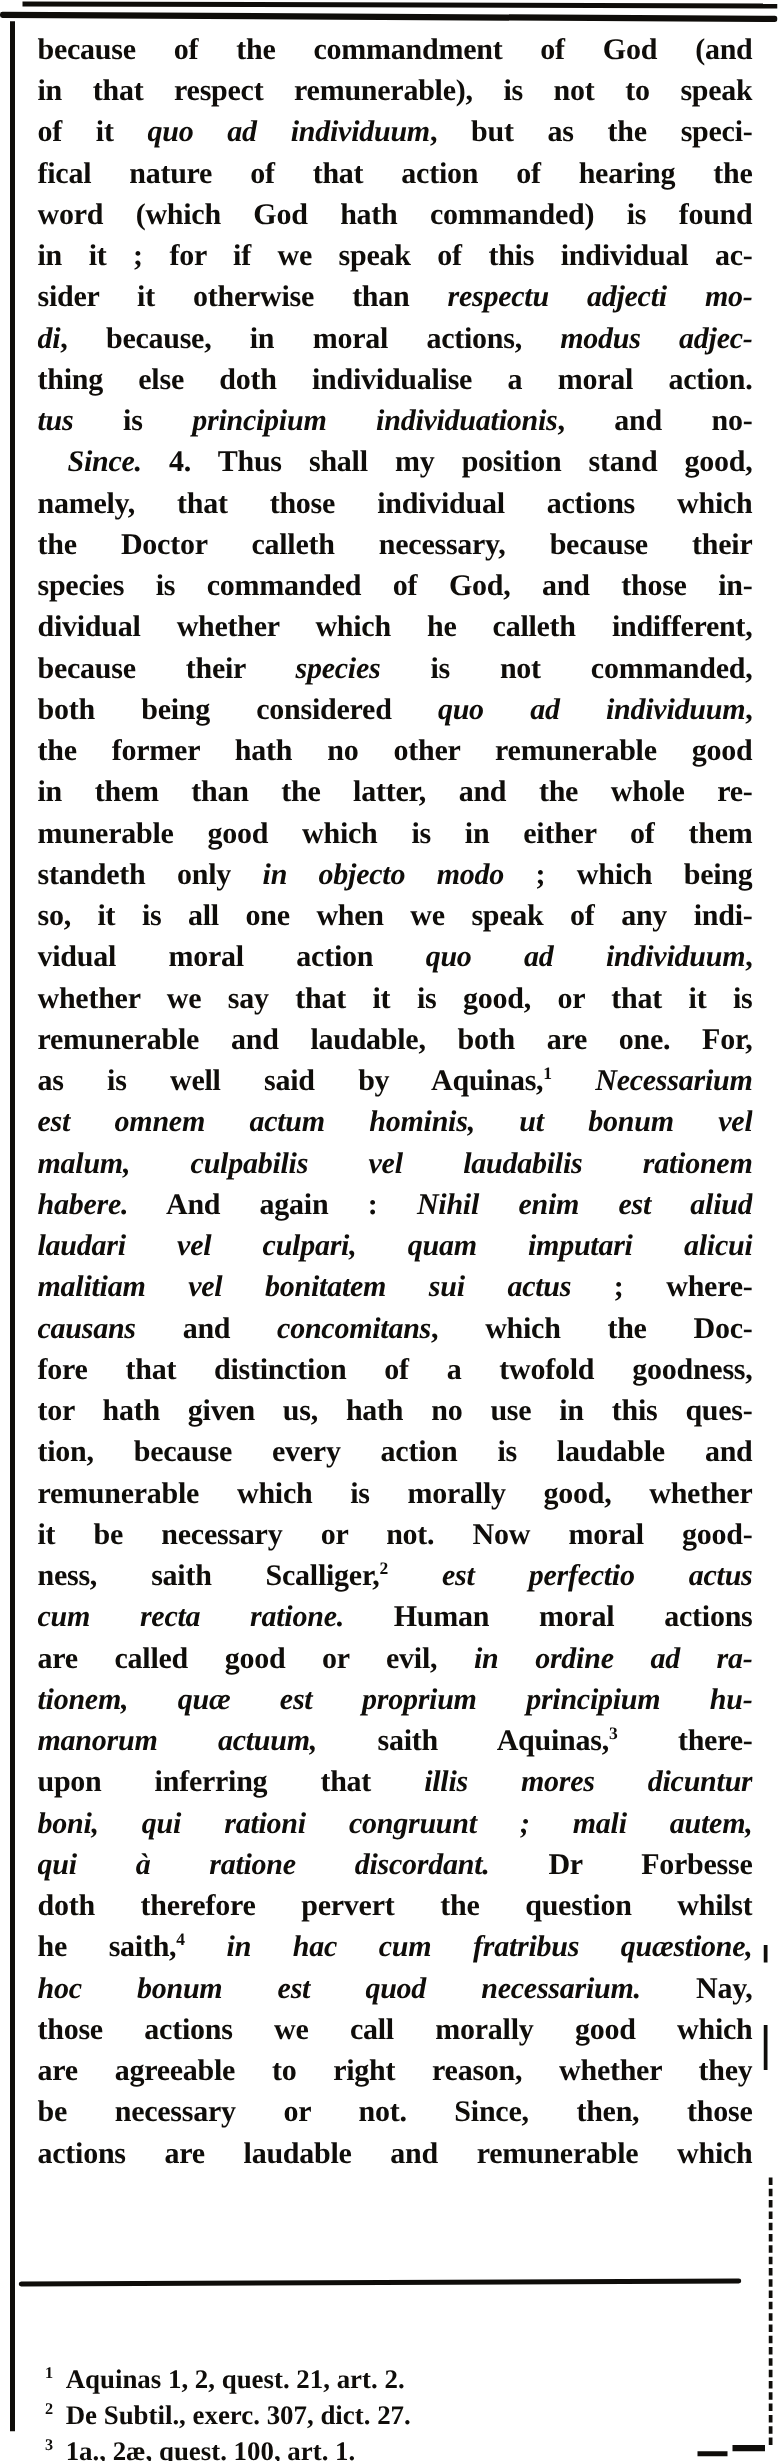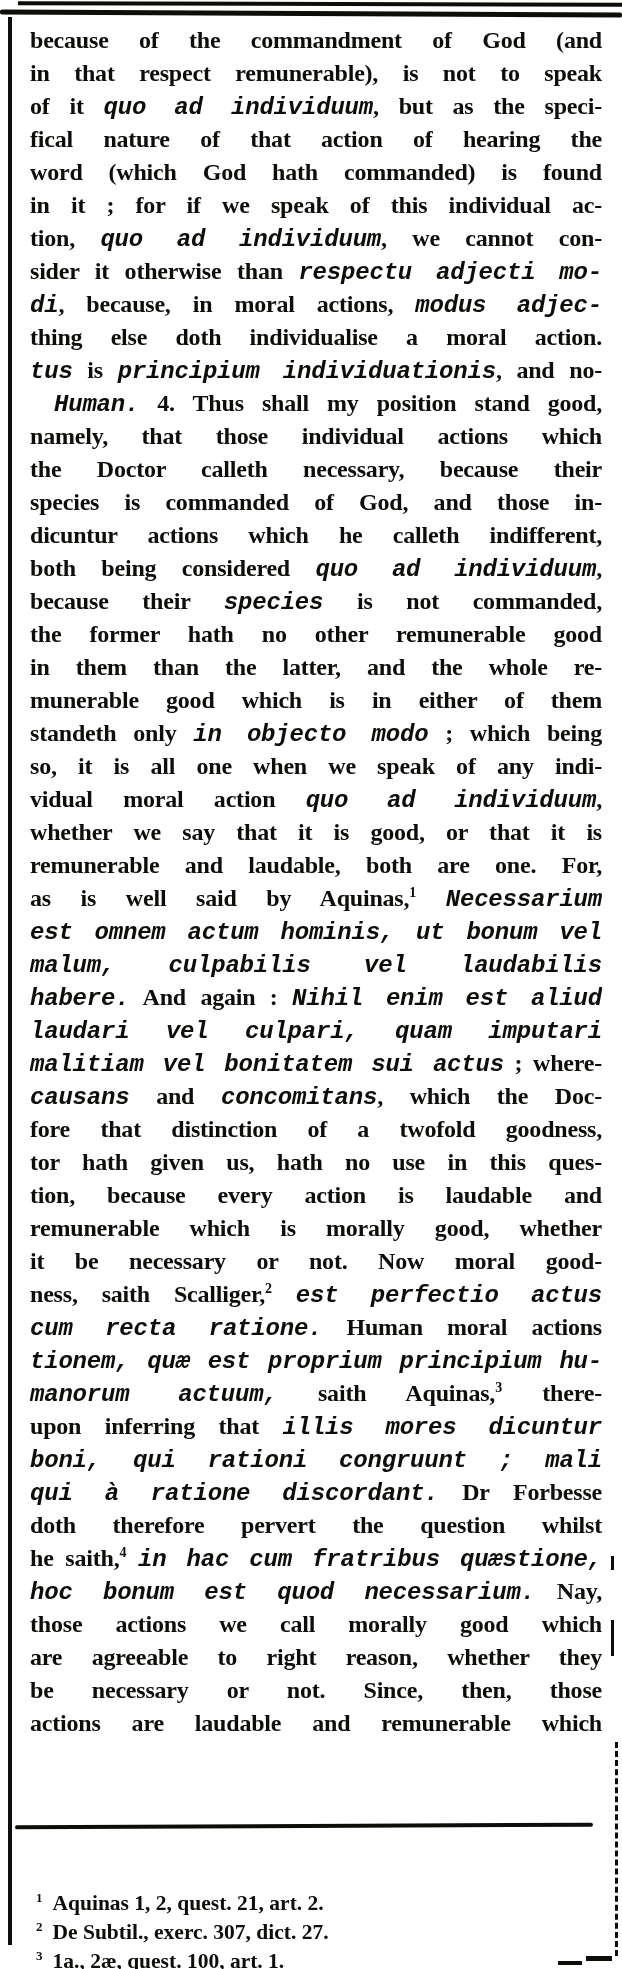--- a/index.html
+++ b/index.html
@@ -32,21 +32,21 @@
     letter-spacing: -0.2px;
   }
   .line {
     height: 33px;
     overflow: hidden;
     text-align: justify;
     text-align-last: justify;
     -moz-text-align-last: justify;
   }
   .line.indent { text-indent: 24px; }
-  .line em { font-style: italic; font-weight: inherit; font-family: Liberation Mono, monospace; }
+  .line em { font-style: italic; font-weight: inherit; }
   sup.fnref {
     font-size: 14px;
     line-height: 0;
     vertical-align: super;
     font-style: normal;
   }
   .footnotes {
     position: absolute;
     left: 36px; top: 1889px; width: 566px;
     font-size: 21.5px;
@@ -73,32 +73,31 @@
 <div class="artifact bottom-dash-1"></div>
 <div class="artifact bottom-dash-2"></div>
 
 <div class="body-text">
     <div class="line"><span>because of the commandment of God (and</span></div>
     <div class="line"><span>in that respect remunerable), is not to speak</span></div>
     <div class="line"><span>of it </span><em>quo ad individuum</em><span>, but as the speci-</span></div>
     <div class="line"><span>fical nature of that action of hearing the</span></div>
     <div class="line"><span>word (which God hath commanded) is found</span></div>
     <div class="line"><span>in it ; for if we speak of this individual ac-</span></div>
-    <div class="line"><span>tion, </span><em>quo ad individuum</em><span>, we cannot con-</span></div>
     <div class="line"><span>sider it otherwise than </span><em>respectu adjecti mo-</em></div>
     <div class="line"><em>di</em><span>, because, in moral actions, </span><em>modus adjec-</em></div>
     <div class="line"><span>thing else doth individualise a moral action.</span></div>
     <div class="line"><em>tus</em><span> is </span><em>principium individuationis</em><span>, and no-</span></div>
-    <div class="line indent"><em>Human.</em><span> 4. Thus shall my position stand good,</span></div>
+    <div class="line indent"><em>Since.</em><span> 4. Thus shall my position stand good,</span></div>
     <div class="line"><span>namely, that those individual actions which</span></div>
     <div class="line"><span>the Doctor calleth necessary, because their</span></div>
     <div class="line"><span>species is commanded of God, and those in-</span></div>
-    <div class="line"><span>dicuntur actions which he calleth indifferent,</span></div>
+    <div class="line"><span>dividual whether which he calleth indifferent,</span></div>
+    <div class="line"><span>because their </span><em>species</em><span> is not commanded,</span></div>
     <div class="line"><span>both being considered </span><em>quo ad individuum</em><span>,</span></div>
-    <div class="line"><span>because their </span><em>species</em><span> is not commanded,</span></div>
     <div class="line"><span>the former hath no other remunerable good</span></div>
     <div class="line"><span>in them than the latter, and the whole re-</span></div>
     <div class="line"><span>munerable good which is in either of them</span></div>
     <div class="line"><span>standeth only </span><em>in objecto modo</em><span> ; which being</span></div>
     <div class="line"><span>so, it is all one when we speak of any indi-</span></div>
     <div class="line"><span>vidual moral action </span><em>quo ad individuum</em><span>,</span></div>
     <div class="line"><span>whether we say that it is good, or that it is</span></div>
     <div class="line"><span>remunerable and laudable, both are one. For,</span></div>
     <div class="line"><span>as is well said by Aquinas,</span><sup class="fnref">1</sup><span> </span><em>Necessarium</em></div>
     <div class="line"><em>est omnem actum hominis, ut bonum vel</em></div>
@@ -107,20 +106,21 @@
     <div class="line"><em>laudari vel culpari, quam imputari alicui</em></div>
     <div class="line"><em>malitiam vel bonitatem sui actus</em><span> ; where-</span></div>
     <div class="line"><em>causans</em><span> and </span><em>concomitans</em><span>, which the Doc-</span></div>
     <div class="line"><span>fore that distinction of a twofold goodness,</span></div>
     <div class="line"><span>tor hath given us, hath no use in this ques-</span></div>
     <div class="line"><span>tion, because every action is laudable and</span></div>
     <div class="line"><span>remunerable which is morally good, whether</span></div>
     <div class="line"><span>it be necessary or not. Now moral good-</span></div>
     <div class="line"><span>ness, saith Scalliger,</span><sup class="fnref">2</sup><span> </span><em>est perfectio actus</em></div>
     <div class="line"><em>cum recta ratione.</em><span> Human moral actions</span></div>
+    <div class="line"><span>are called good or evil, </span><em>in ordine ad ra-</em></div>
     <div class="line"><em>tionem, quæ est proprium principium hu-</em></div>
     <div class="line"><em>manorum actuum,</em><span> saith Aquinas,</span><sup class="fnref">3</sup><span> there-</span></div>
     <div class="line"><span>upon inferring that </span><em>illis mores dicuntur</em></div>
     <div class="line"><em>boni, qui rationi congruunt ; mali autem,</em></div>
     <div class="line"><em>qui à ratione discordant.</em><span> Dr Forbesse</span></div>
     <div class="line"><span>doth therefore pervert the question whilst</span></div>
     <div class="line"><span>he saith,</span><sup class="fnref">4</sup><span> </span><em>in hac cum fratribus quæstione,</em></div>
     <div class="line"><em>hoc bonum est quod necessarium.</em><span> Nay,</span></div>
     <div class="line"><span>those actions we call morally good which</span></div>
     <div class="line"><span>are agreeable to right reason, whether they</span></div>

